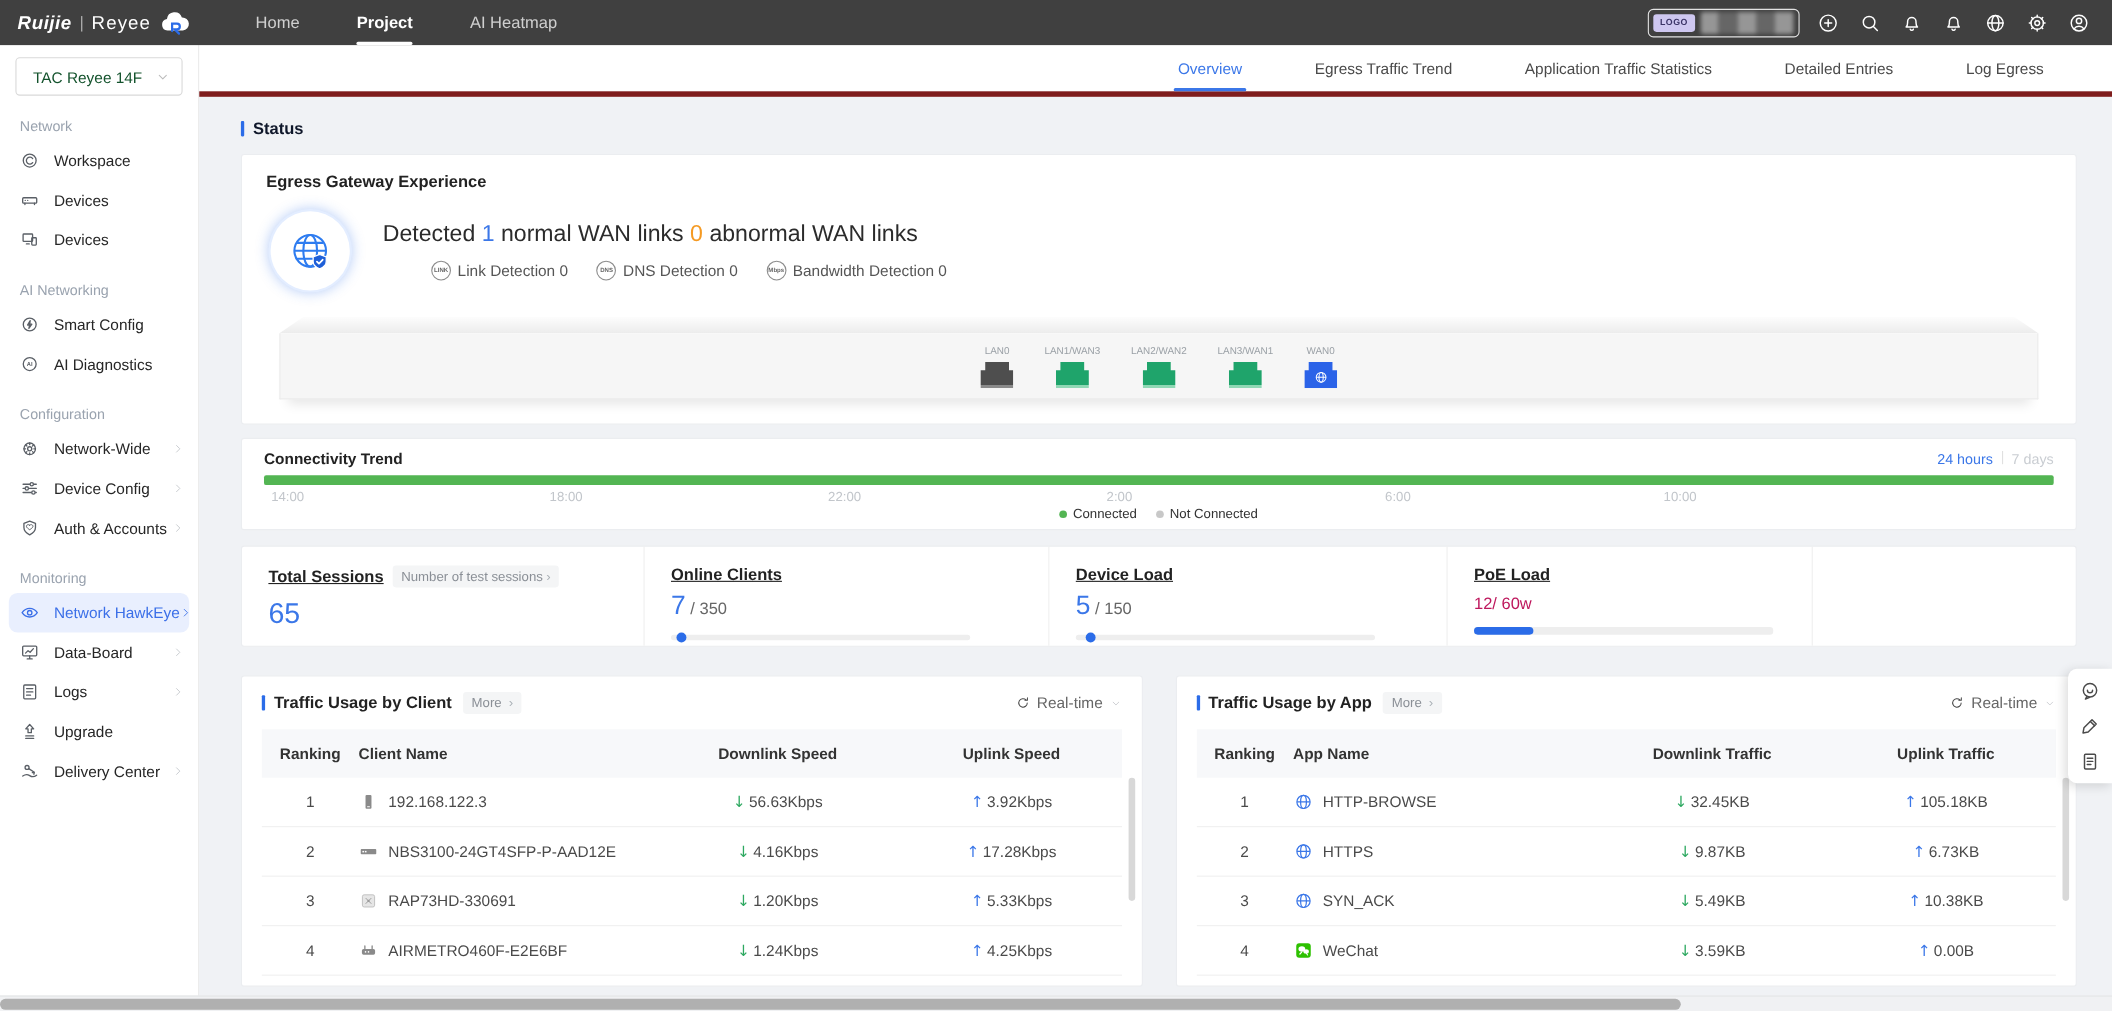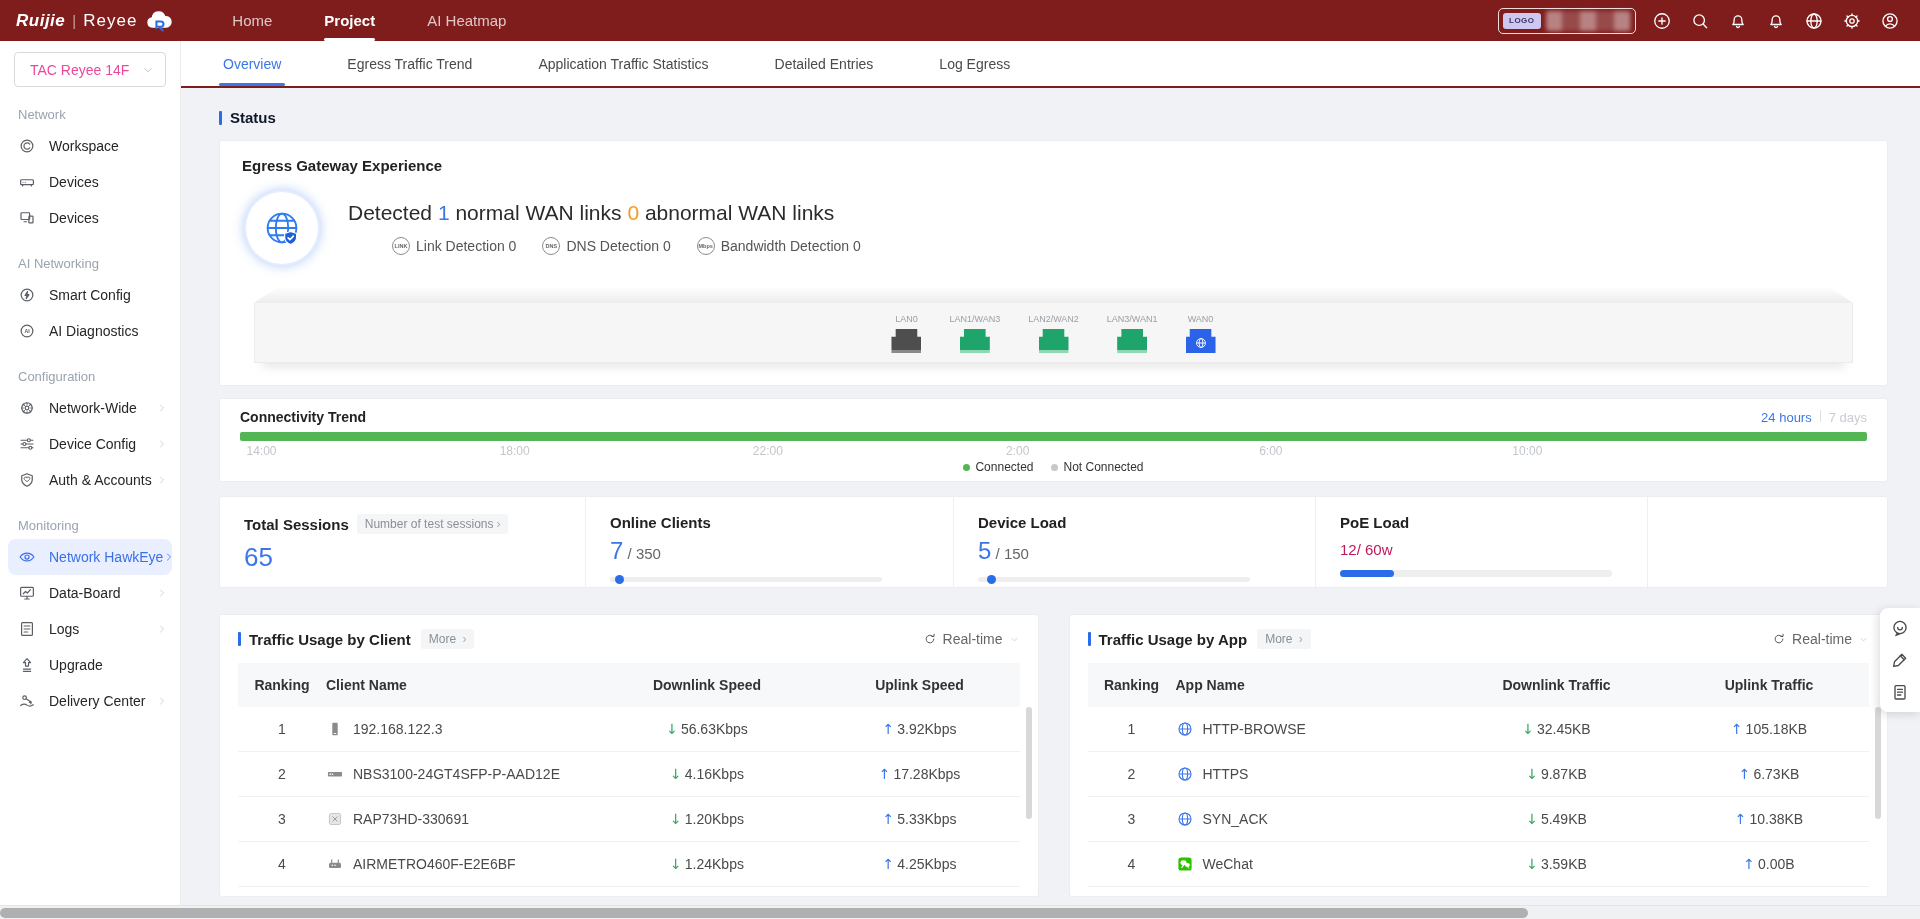--- a/index.html
+++ b/index.html
@@ -1,55 +1,55 @@
 <!DOCTYPE html>
 <html><head>
 <meta charset="utf-8">
 <style>
   * { margin:0; padding:0; box-sizing:border-box; }
   html,body { width:1920px; height:919px; overflow:hidden; }
   body { font-family:"Liberation Sans","DejaVu Sans",sans-serif; background:#F0F2F5; color:#333; font-size:14px; }
   svg { display:block; }
 
   
-  #topbar { position:absolute; top:0; left:0; width:1920px; height:41px; background:#7f1d1d; display:flex; align-items:center; z-index:50; }
+  #topbar { position:absolute; top:0; left:0; width:1920px; height:41px; background:#404040; display:flex; align-items:center; z-index:50; }
   .brand { display:flex; align-items:center; gap:7px; padding:0 14px 0 16px; color:#fff; cursor:pointer; }
   .brand-primary { font-weight:bold; font-style:italic; font-size:17px; letter-spacing:.5px; }
   .brand-divider { opacity:.55; font-size:15px; }
   .brand-secondary { font-size:17px; letter-spacing:1px; font-weight:400; }
   #main-nav { display:flex; height:41px; margin-left:18px; }
   .nav-item { position:relative; height:41px; display:flex; align-items:center; padding:0 26px; color:rgba(255,255,255,.75); font-size:15px; cursor:pointer; }
   .nav-item.active { color:#fff; font-weight:bold; }
   .nav-item.active::after { content:""; position:absolute; left:26px; right:26px; bottom:0; height:3px; background:#fff; border-radius:2px; }
   .header-right { margin-left:auto; display:flex; align-items:center; gap:14px; padding-right:18px; }
   .account-pill { width:138px; height:26px; border:1px solid rgba(255,255,255,.85); border-radius:5px; display:flex; align-items:center; gap:5px; padding:2px 4px; cursor:pointer; }
   .logo-chip { background:#CEC7F0; color:#3A3366; font-size:8px; font-weight:bold; letter-spacing:.5px; border-radius:3px; padding:4px 6px; line-height:1; }
   .blurred { flex:1; height:20px; border-radius:3px; filter:blur(2px);
     background:repeating-linear-gradient(90deg, rgba(255,255,255,.45) 0 16px, rgba(255,255,255,.2) 16px 34px); }
   .hicon { position:relative; width:24px; height:24px; color:#fff; cursor:pointer; display:flex; align-items:center; justify-content:center; }
   .hicon svg { width:20px; height:20px; }
 
   
   #sidebar { position:absolute; top:41px; left:0; width:181px; bottom:0; background:#fff; border-right:1px solid #ECECEC; z-index:40; }
-  .selector { margin:11px 14px 0; height:35px; border:1px solid #D9D9D9; border-radius:4px; display:flex; align-items:center; font-size:14px; color:#ec4899; padding:0 10px 0 15px; cursor:pointer; }
+  .selector { margin:11px 14px 0; height:35px; border:1px solid #D9D9D9; border-radius:4px; display:flex; align-items:center; font-size:14px; color:#14532d; padding:0 10px 0 15px; cursor:pointer; }
   .selector .sel-chevron { margin-left:auto; color:#BBB; }
   .selector .sel-chevron svg { width:14px; height:14px; }
   .side-label { margin:20px 0 6px 18px; font-size:13px; color:#9AA3AF; }
   .side-item { display:flex; align-items:center; height:36px; padding:0 12px 0 18px; cursor:pointer; color:#262626; }
   .side-item .s-icon { width:18px; height:18px; color:#5A5F66; margin-right:13px; }
   .side-item .s-icon svg { width:18px; height:18px; }
   .side-item .s-label { font-size:14px; white-space:nowrap; }
   .side-item .s-chevron { margin-left:auto; color:#C3C6CB; }
   .side-item .s-chevron svg { width:12px; height:12px; }
   .side-item.active { margin:0 8px; padding:0 6px 0 10px; border-radius:8px; background:#E9EFFE; color:#3B6FE8; }
   .side-item.active .s-icon, .side-item.active .s-chevron { color:#3B6FE8; }
 
   
   #main { position:absolute; top:41px; left:181px; right:0; bottom:0; background:#F0F2F5; }
-  #tabbar { height:47px; background:#fff; display:flex; padding-left:38px; border-bottom:2px solid #7f1d1d; }
+  #tabbar { height:47px; background:#fff; display:flex; padding-left:38px; border-bottom:5px solid #7f1d1d;justify-content:flex-end; }
   .tab { position:relative; display:flex; align-items:center; padding:0 4px; margin-right:58px; font-size:14px; color:#4A4A4A; cursor:pointer; }
   .tab.active { color:#3B77E8; }
   .tab.active::after { content:""; position:absolute; bottom:0; left:0; right:0; height:3px; background:#3B77E8; border-radius:2px; }
   #content { padding:0 32px 0 38px; height:831px; overflow:hidden; }
 
   .bluebar { display:inline-block; width:3px; height:14px; background:#2B6CE8; border-radius:1px; margin-right:8px; vertical-align:-2px; }
   .section-head { margin-top:21px; font-size:15px; font-weight:bold; color:#0f172a; height:20px; }
 
   .card { background:#fff; border:1px solid #EBEDF0; border-radius:3px; }
 
@@ -97,21 +97,21 @@
   
   .stats { margin-top:14px; height:92px; display:flex; }
   .stat-col { padding:17px 0 0 24px; }
   .stat-col.bl { border-left:1px solid #EFEFEF; }
   .stat-col.c1 { width:365px; }
   .stat-col.c2 { width:368px; }
   .stat-col.c3 { width:362px; }
   .stat-col.c4 { width:332px; }
   .stat-col.empty { flex:1; }
   .stat-head { display:flex; align-items:center; gap:8px; }
-  .stat-title { font-size:15px; font-weight:bold; color:#222; }
+  .stat-title { font-size:15px; font-weight:bold; color:#222;text-decoration:underline; }
   .chip { background:#F4F5F6; border-radius:3px; color:#8A8F96; font-size:12px; padding:3px 8px; cursor:pointer; white-space:nowrap; }
   .chip .chev { margin-left:3px; color:#AAB0B6; }
   .stat-value { margin-top:8px; font-size:26px; }
   .blue { color:#3B77E8; }
   .stat-line { margin-top:6px; font-size:15px; color:#555; }
   .stat-line .big { font-size:24px; color:#3B77E8; }
   .stat-line .den { color:#666; font-size:15px; }
   .stat-line.gray { color:#be185d; font-size:15px; margin-top:10px; }
   .pbar { position:relative; margin-top:12px; width:272px; height:5px; background:#EEEEEE; border-radius:3px; }
   .pbar.thick { height:7px; margin-top:12px; }

